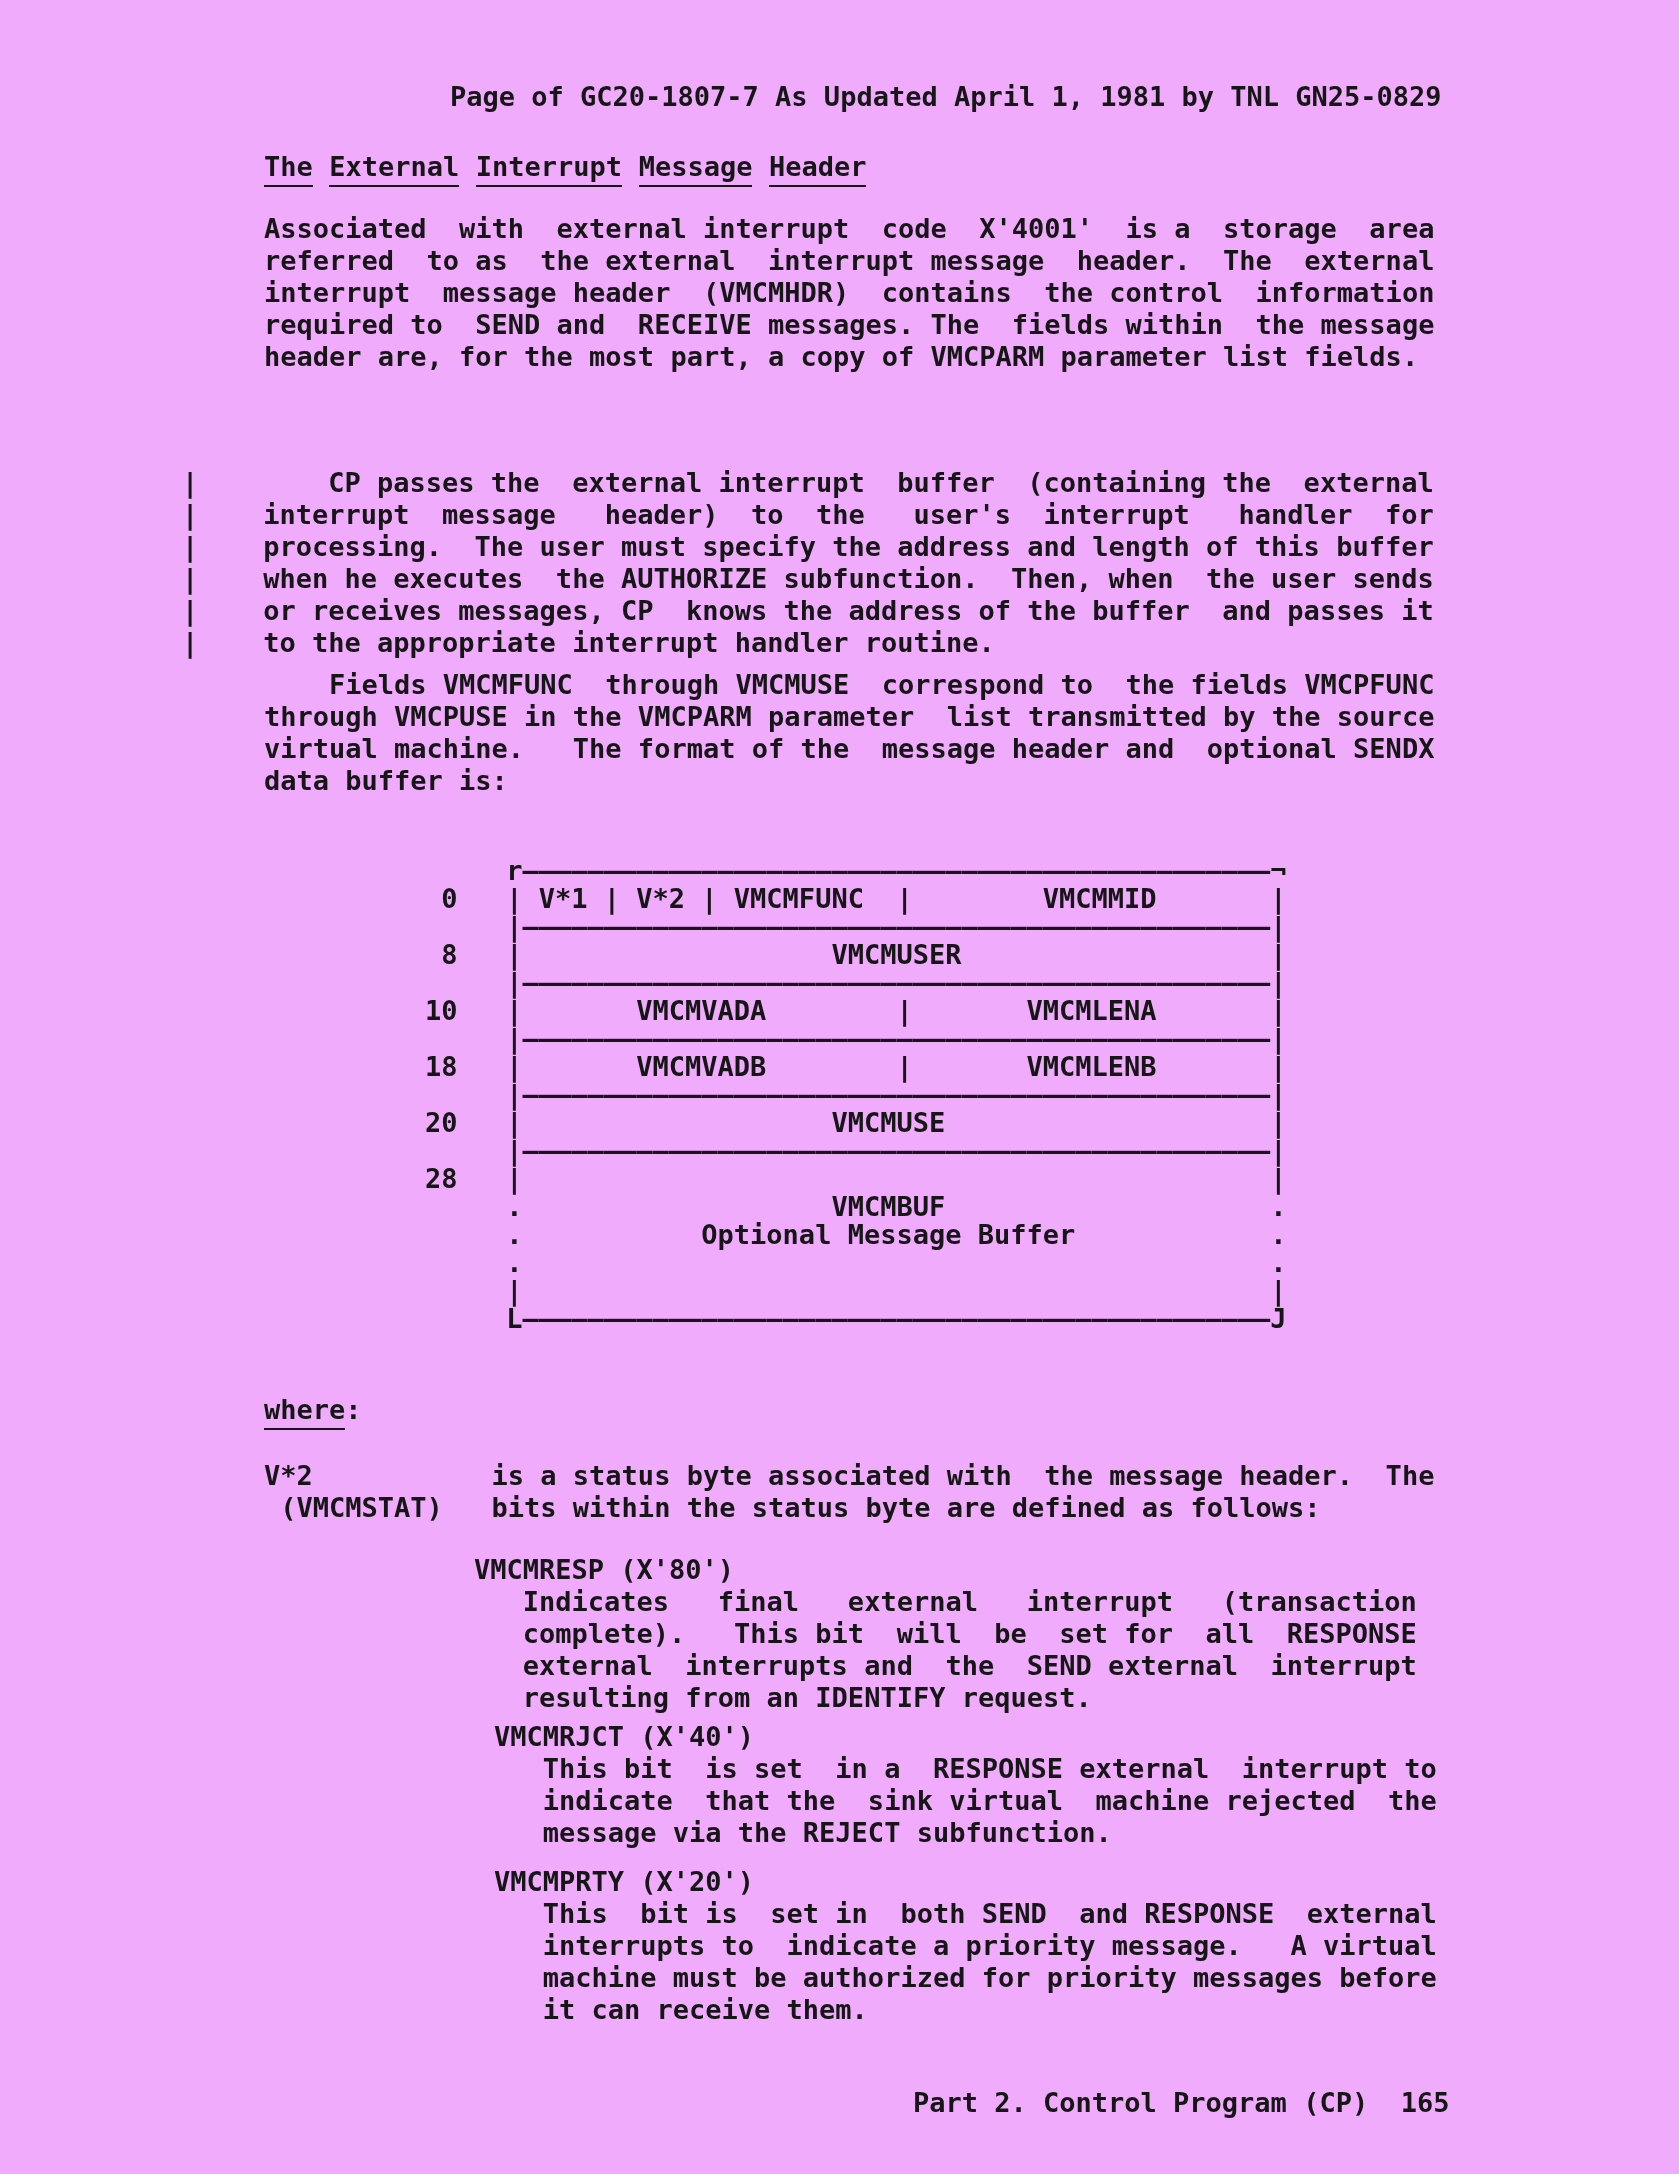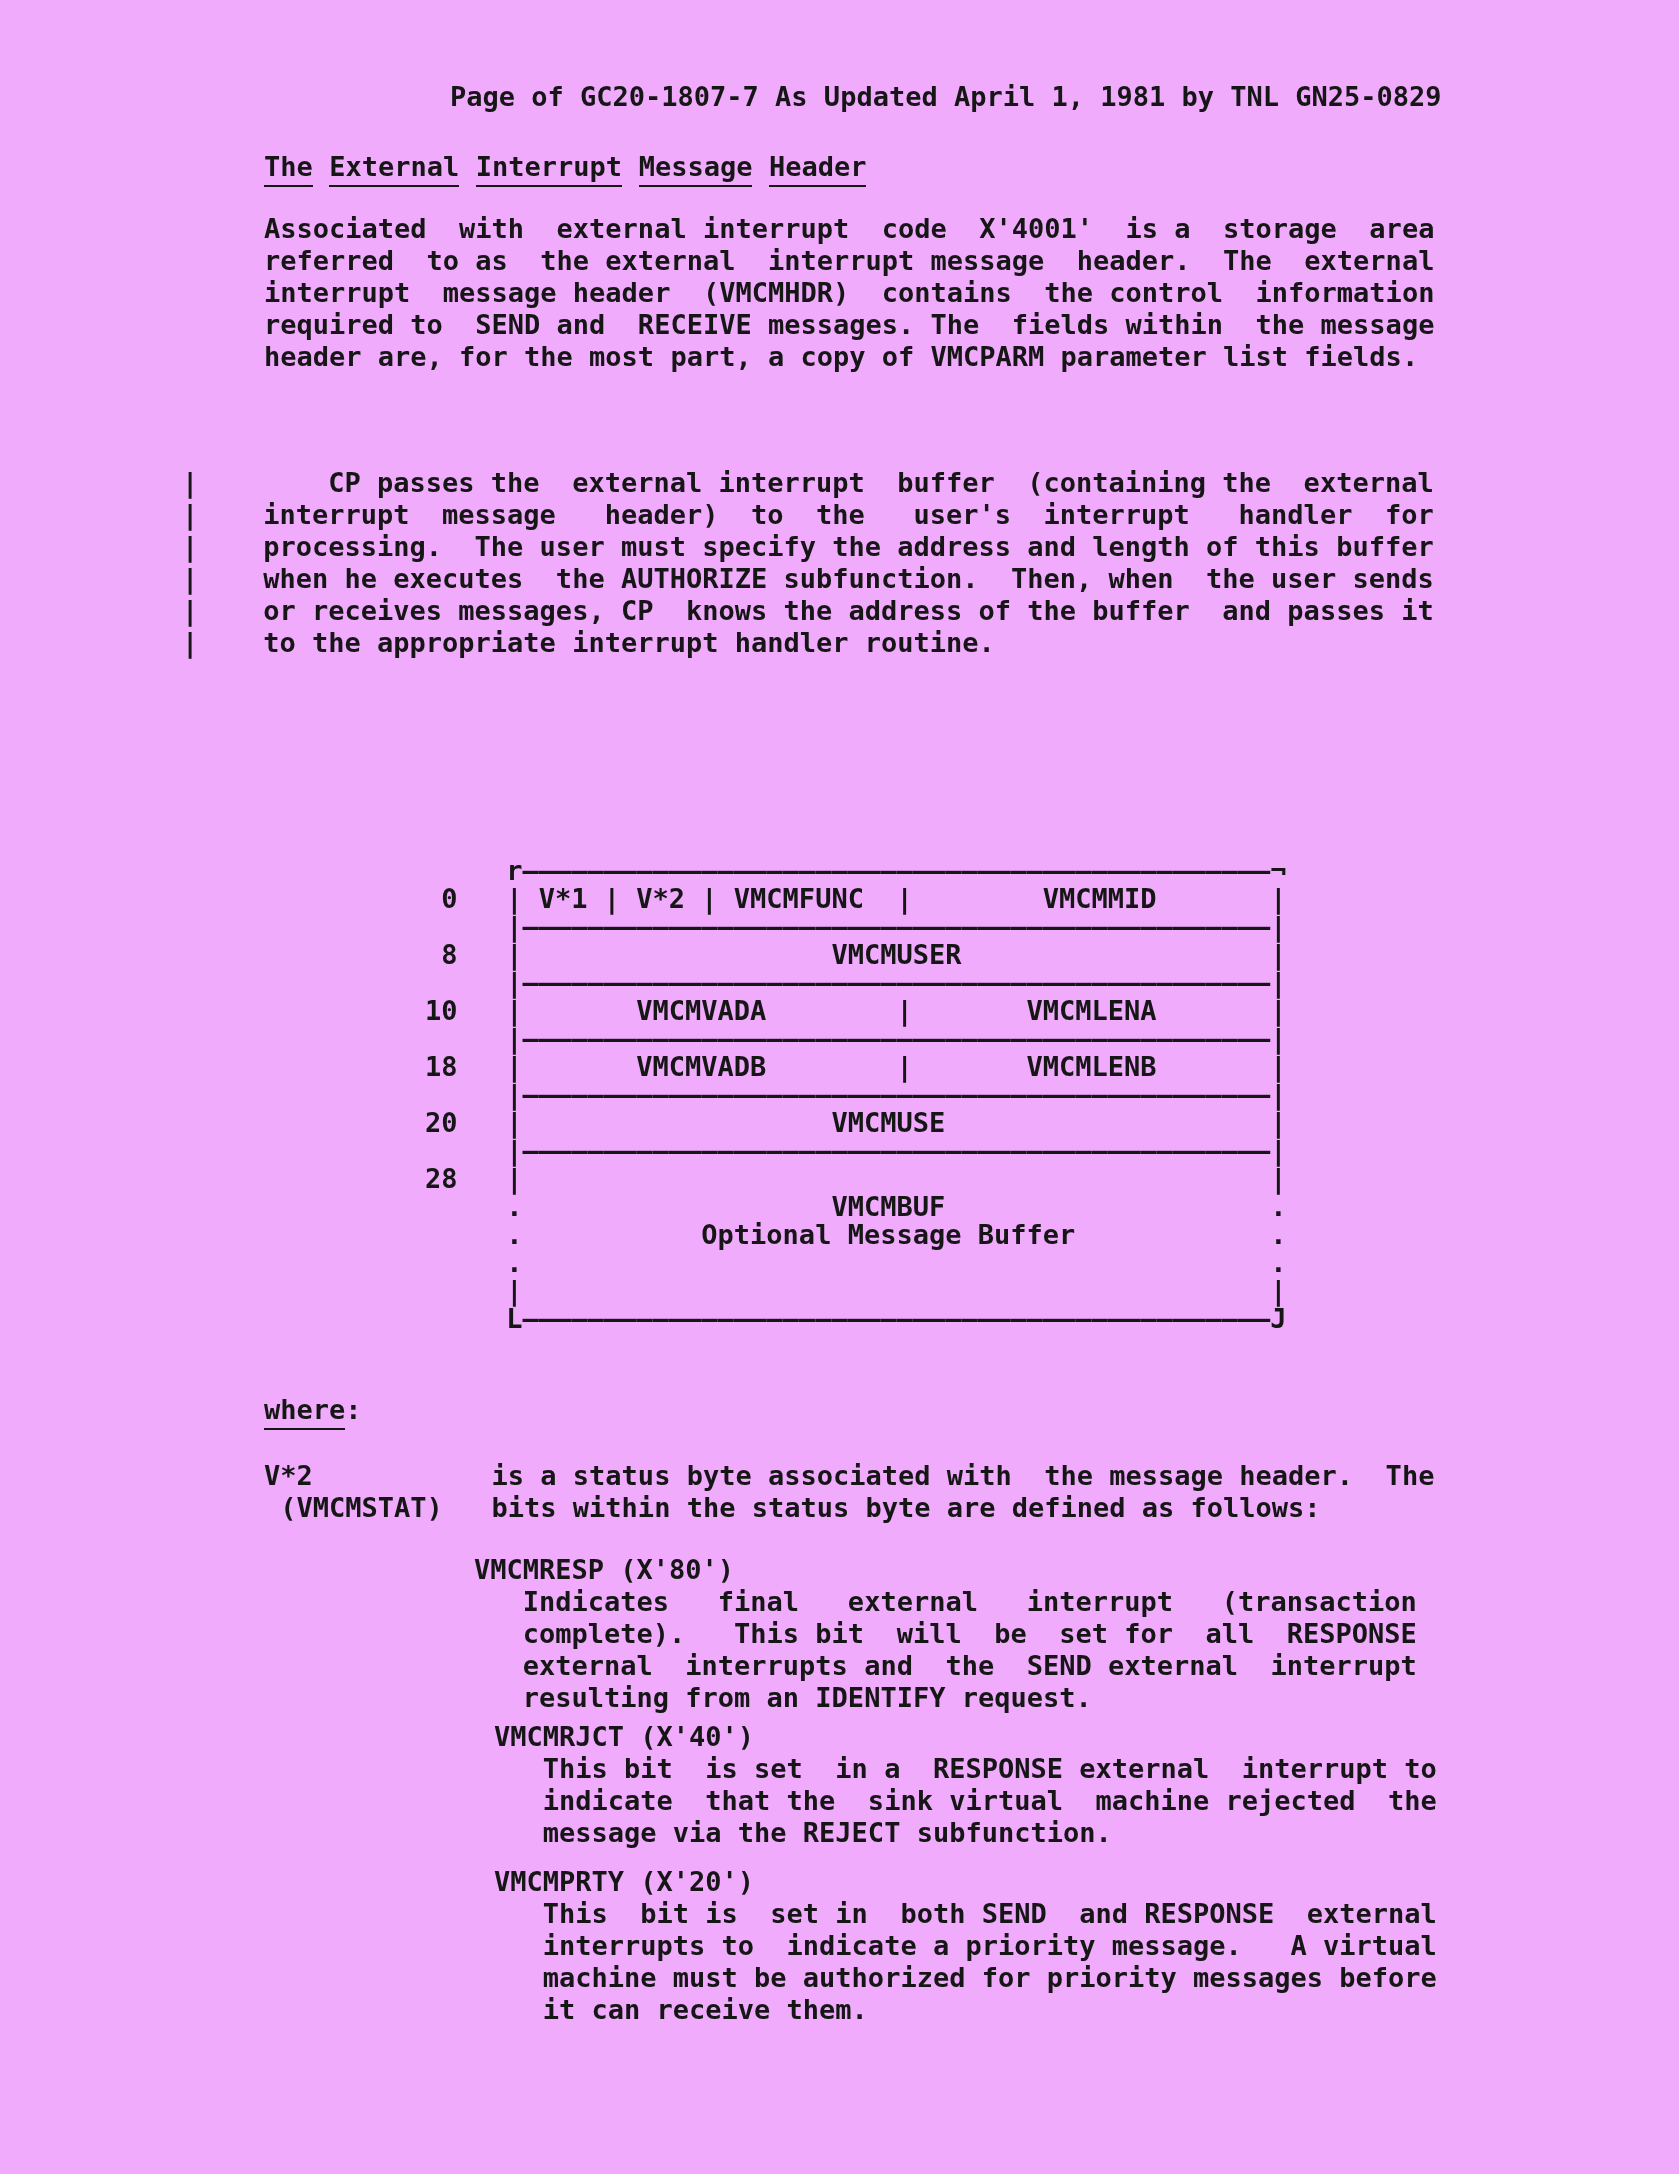--- a/index.html
+++ b/index.html
@@ -89,20 +89,24 @@
 required to  SEND and  RECEIVE messages. The  fields within  the message
 header are, for the most part, a copy of VMCPARM parameter list fields.</div>
 
   <div class="mono" style="left:182px; top:467px;">|        CP passes the  external interrupt  buffer  (containing the  external
 |    interrupt  message   header)  to  the   user's  interrupt   handler  for
 |    processing.  The user must specify the address and length of this buffer
 |    when he executes  the AUTHORIZE subfunction.  Then, when  the user sends
 |    or receives messages, CP  knows the address of the buffer  and passes it
 |    to the appropriate interrupt handler routine.</div>
 
+  <div class="mono" style="left:264px; top:669px;">    Fields VMCMFUNC  through VMCMUSE  correspond to  the fields VMCPFUNC
+through VMCPUSE in the VMCPARM parameter  list transmitted by the source
+virtual machine.   The format of the  message header and  optional SENDX
+data buffer is:</div>
 
   <div class="mono diagram" style="left:425px; top:857px;">     r——————————————————————————————————————————————¬
  0   | V*1 | V*2 | VMCMFUNC  |        VMCMMID       |
      |——————————————————————————————————————————————|
  8   |                   VMCMUSER                   |
      |——————————————————————————————————————————————|
 10   |       VMCMVADA        |       VMCMLENA       |
      |——————————————————————————————————————————————|
 18   |       VMCMVADB        |       VMCMLENB       |
      |——————————————————————————————————————————————|
@@ -132,15 +136,16 @@
    This bit  is set  in a  RESPONSE external  interrupt to
    indicate  that the  sink virtual  machine rejected  the
    message via the REJECT subfunction.</div>
 
   <div class="mono" style="left:494px; top:1866px;">VMCMPRTY (X'20')
    This  bit is  set in  both SEND  and RESPONSE  external
    interrupts to  indicate a priority message.   A virtual
    machine must be authorized for priority messages before
    it can receive them.</div>
 
+  <div class="mono" style="left:913px; top:2087px;">Part 2. Control Program (CP)  165</div>
 
 </div>
 
 
 </body></html>

